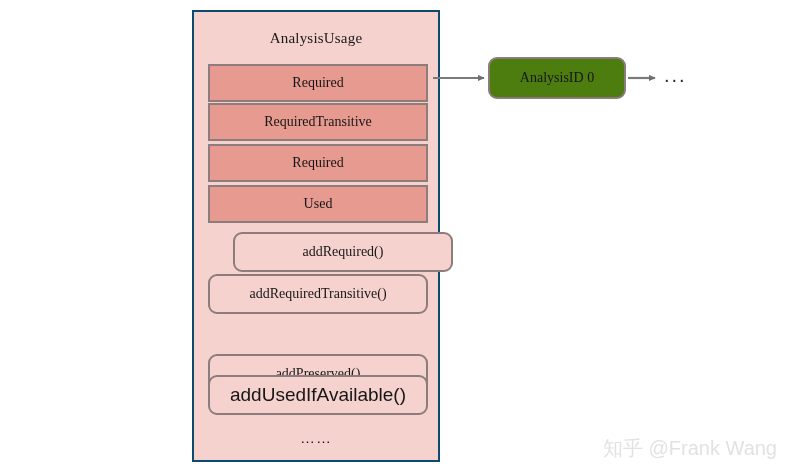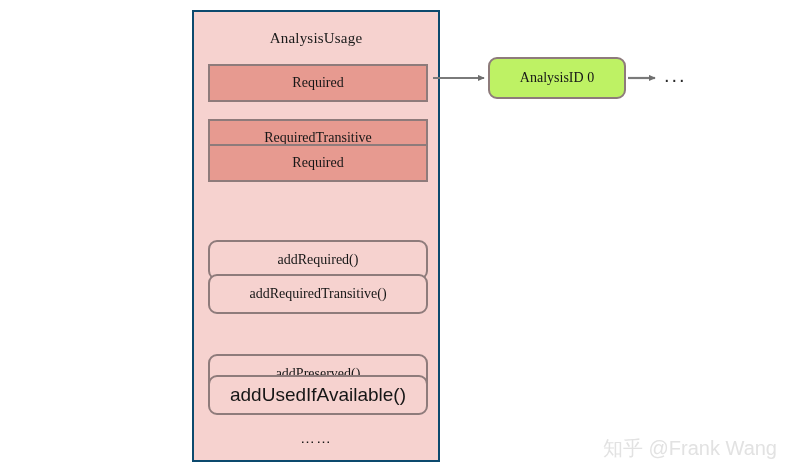--- a/index.html
+++ b/index.html
@@ -95,21 +95,21 @@
     font-family: "Liberation Sans", "DejaVu Sans", sans-serif;
   }
 
   
   .analysis-node {
     position: absolute;
     left: 488px;
     top: 57px;
     width: 138px;
     height: 42px;
-    background: #bef264;
+    background: #4d7c0f;
     border: 2px solid #8e7b7b;
     border-radius: 9px;
     box-sizing: border-box;
     display: flex;
     align-items: center;
     justify-content: center;
     font-size: 14px;
     color: #161616;
     font-family: "Liberation Serif", "DejaVu Serif", serif;
   }
@@ -150,26 +150,27 @@
 <body>
 
 <div id="canvas">
 
   <div class="class-panel">
 
     <div class="class-title">AnalysisUsage</div>
 
     <div class="field-box" style="top:52px;">Required</div>
 
-    <div class="field-box" style="top:91px;margin-top:16px;">RequiredTransitive</div>
+    <div class="field-box" style="top:91px;">RequiredTransitive</div>
 
     <div class="field-box" style="top:132px;">Required</div>
 
+    <div class="field-box" style="top:173px;">Used</div>
 
-    <div class="method-box" style="top:228px;">addRequired()</div>
+    <div class="method-box" style="top:220px;margin-left:25px;">addRequired()</div>
 
     <div class="method-box" style="top:262px;text-align:right;">addRequiredTransitive()</div>
 
     <div class="method-box" style="top:314px;margin-top:28px;">addPreserved()</div>
 
     <div class="method-box sans" style="top:363px;">addUsedIfAvailable()</div>
 
     <div class="panel-ellipsis">……</div>
   </div>
 

